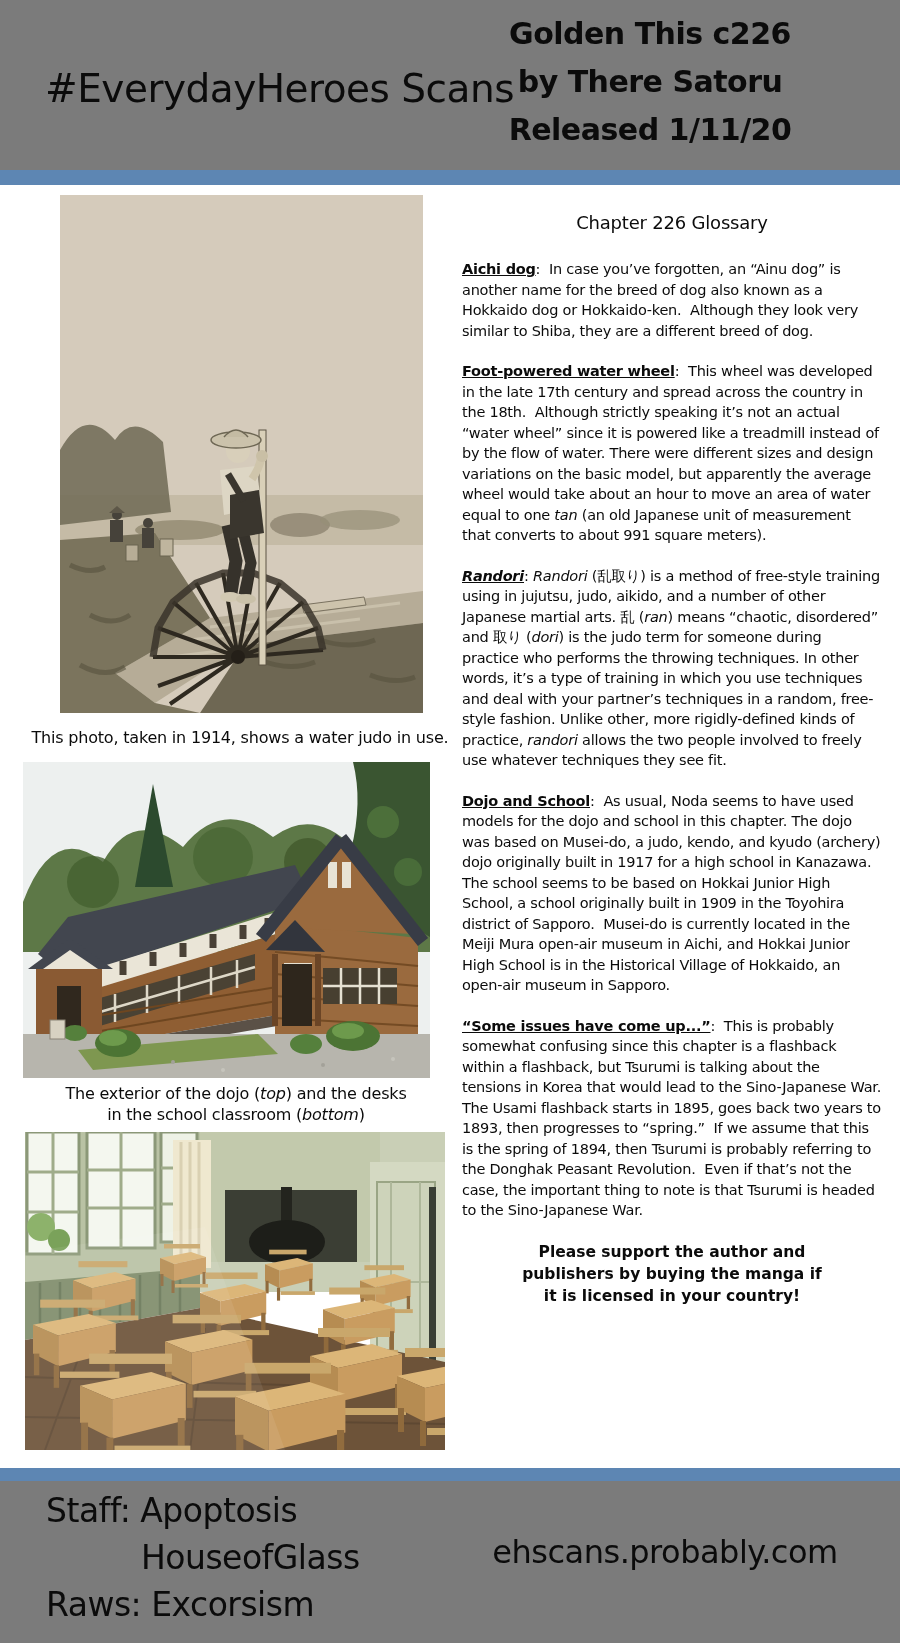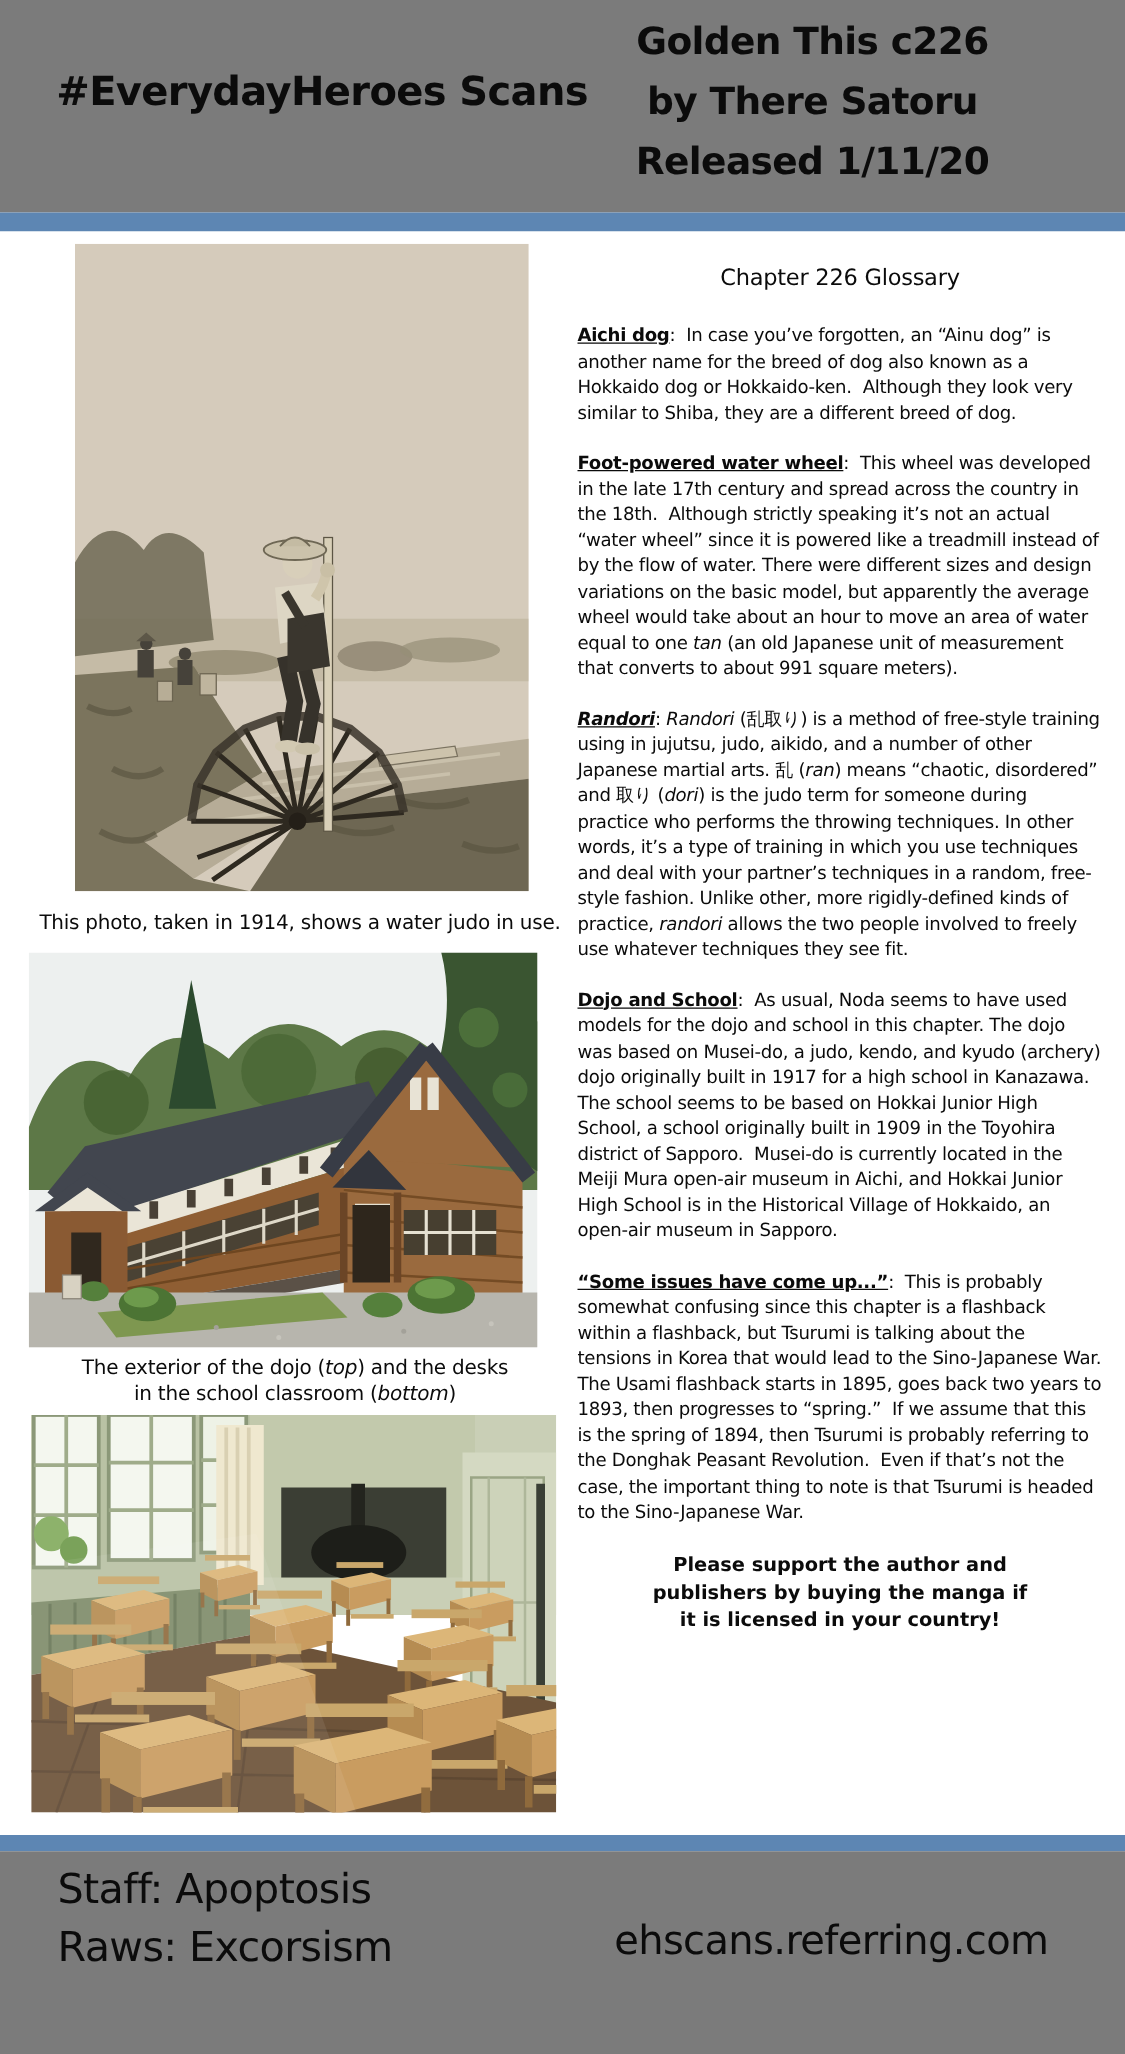--- a/index.html
+++ b/index.html
@@ -4,21 +4,21 @@
 <style>
   html,body{margin:0;padding:0;background:#e8e8e8;}
   *{box-sizing:border-box;}
   .page{position:relative;width:900px;height:1643px;background:#ffffff;overflow:hidden;
         font-family:"DejaVu Sans","Liberation Sans",sans-serif;color:#0b0b0b;}
   
   .hdr{position:absolute;left:0;top:0;width:900px;height:170px;background:#7b7b7b;}
   .bar-top{position:absolute;left:0;top:170px;width:900px;height:15px;background:#5d86b3;}
   .bar-bottom{position:absolute;left:0;top:1468px;width:900px;height:13px;background:#5d86b3;}
   .ftr{position:absolute;left:0;top:1481px;width:900px;height:162px;background:#7b7b7b;}
-  .hdr-left{position:absolute;left:45px;top:54px;font-size:32px;font-weight:700;letter-spacing:-.5px;}
+  .hdr-left{position:absolute;left:45px;top:66px;font-size:39px;font-weight:400;letter-spacing:-.5px;}
   .hdr-right{position:absolute;left:420px;top:10px;width:460px;text-align:center;
              font-size:30px;font-weight:600;line-height:48px;letter-spacing:-.5px;}
   
   .photo{position:absolute;display:block;}
   #photo1{left:60px;top:195px;}
   #photo2{left:23px;top:762px;}
   #photo3{left:25px;top:1132px;}
   .caption{position:absolute;text-align:center;font-size:16px;letter-spacing:-.2px;line-height:21px;}
   #cap1{left:10px;top:727px;width:460px;}
   #cap2{left:10px;top:1083px;width:452px;}
@@ -227,17 +227,18 @@
       <div>Please support the author and</div>
       <div>publishers by buying the manga if</div>
       <div>it is licensed in your country!</div>
     </div>
   </div>
 
   <div class="bar-bottom"></div>
   <div class="ftr"></div>
   <div class="staff">
     <div><span>Staff: </span><span>Apoptosis</span></div>
+    <div class="indent">HouseofGlass</div>
     <div><span>Raws: </span><span>Excorsism</span></div>
   </div>
-  <div class="site">ehscans.referring.com</div>
+  <div class="site">ehscans.probably.com</div>
 
 </div>
 
 </body></html>

